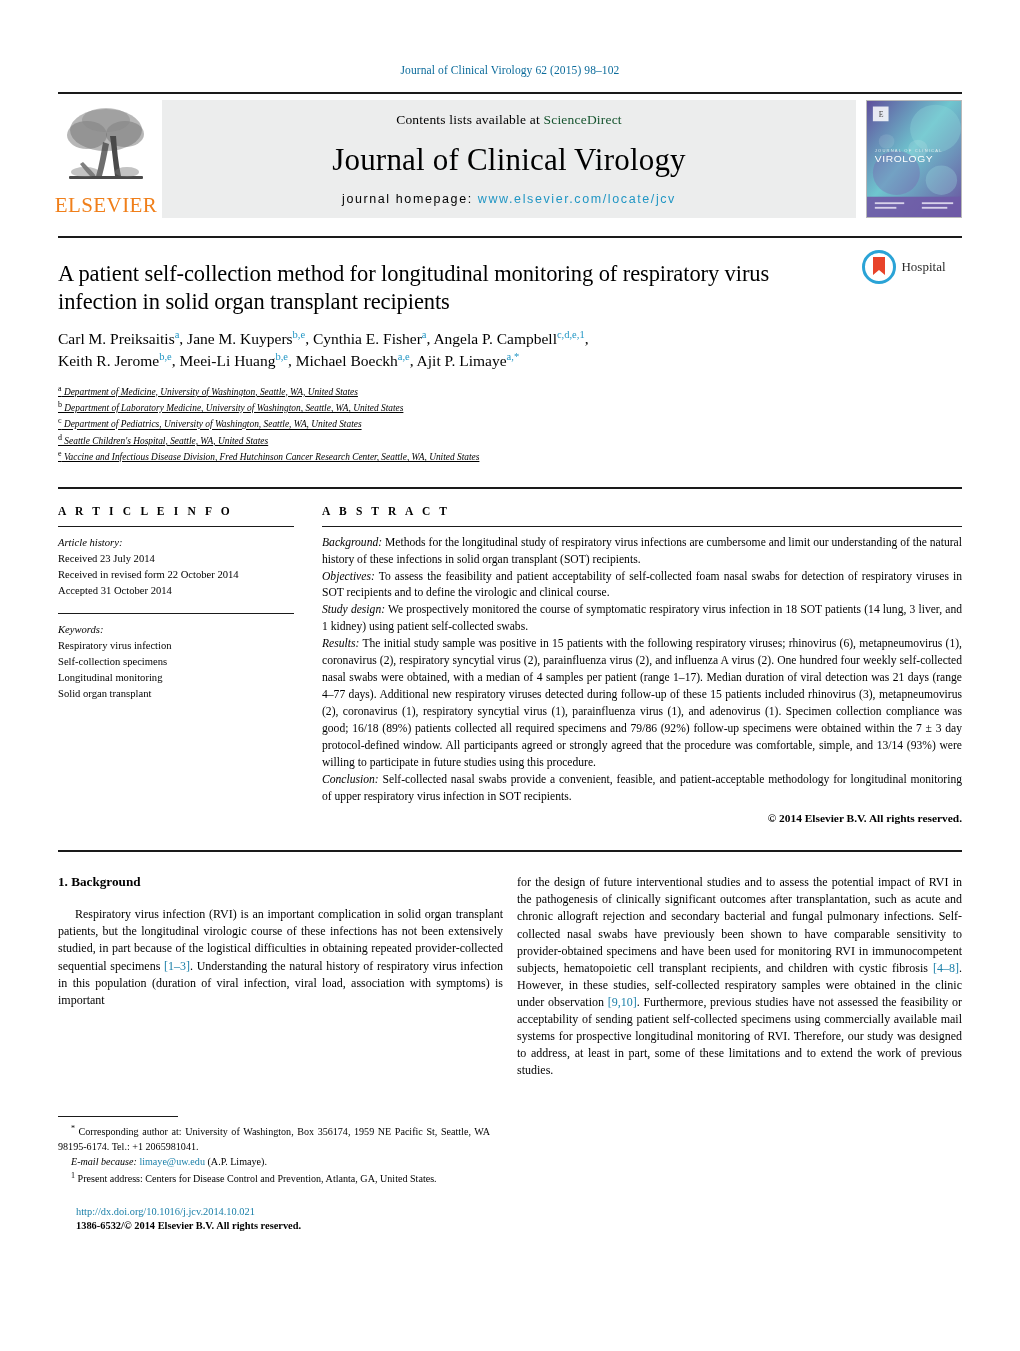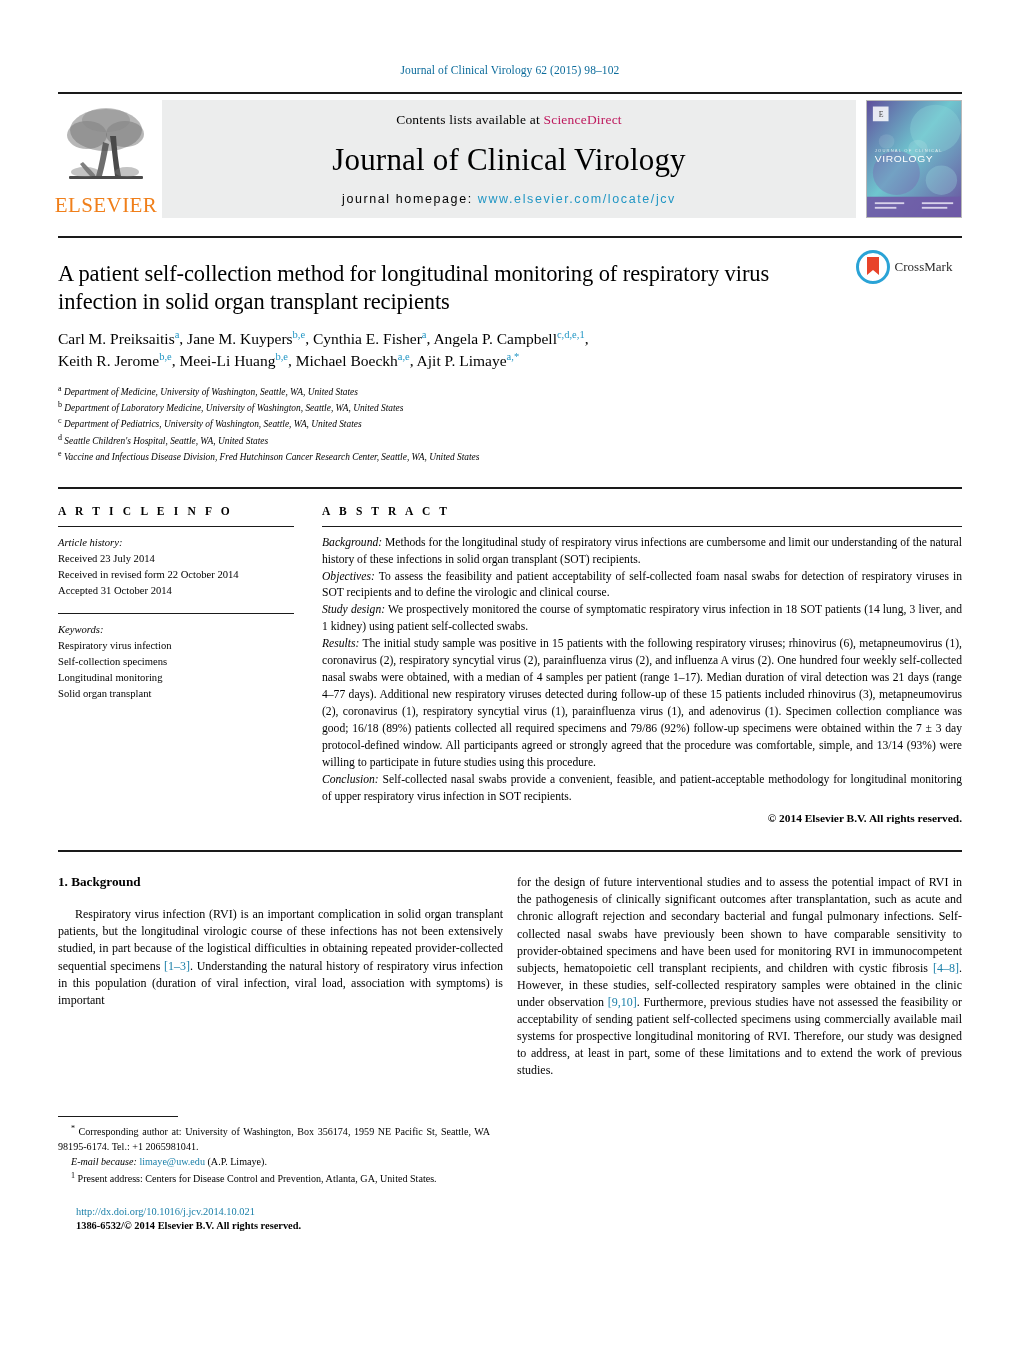--- a/index.html
+++ b/index.html
@@ -60,21 +60,21 @@
     display: flex;
     flex-direction: column;
     align-items: center;
     justify-content: space-between;
     padding: 12px 0 12px 0;
   }
   .contents-line {
     font-size: 13.5px;
     letter-spacing: 0.2px;
   }
-  .contents-line .sd { color: #be185d; }
+  .contents-line .sd { color: #14532d; }
   .journal-title {
     font-size: 31px;
     letter-spacing: 0.2px;
     font-family: "Liberation Serif", serif;
   }
   .homepage-line {
     font-size: 12.5px;
     letter-spacing: 1.6px;
     font-family: "Liberation Sans", sans-serif;
   }
@@ -125,20 +125,21 @@
     line-height: 1.42;
     margin: 0 40px 10px 0;
     font-family: "Liberation Serif", serif;
   }
   .authors sup { color: #2196c4; font-size: 10.5px; }
   .affils {
     font-size: 9.4px;
     font-style: italic;
     line-height: 1.52;
     font-family: "Liberation Serif", serif;
+    text-decoration: underline;
   }
   .affils div sup { font-style: normal; font-size: 8px; }
 
   
   .info-abstract {
     margin: 22px 58px 0 58px;
     border-top: 2px solid #1a1a1a;
     padding-top: 16px;
     display: flex;
     gap: 28px;
@@ -305,21 +306,21 @@
   </div>
 
   <div class="title-area">
 
     <div class="crossmark">
       <div class="crossmark-row">
         <svg width="34" height="34" viewBox="0 0 34 34">
           <circle cx="17" cy="17" r="15.5" fill="#ffffff" stroke="#2aa3d6" stroke-width="3"></circle>
           <path d="M11 7 h12 v18 l-6 -5 l-6 5 Z" fill="#e8432a"></path>
         </svg>
-        <span class="crossmark-label">CrossMark</span>
+        <span class="crossmark-label">Hospital</span>
       </div>
     </div>
 
     <h1 class="paper-title">A patient self-collection method for longitudinal monitoring of respiratory virus infection in solid organ transplant recipients</h1>
 
     <div class="authors">
       <div>Carl M. Preiksaitis<sup>a</sup>, Jane M. Kuypers<sup>b,e</sup>, Cynthia E. Fisher<sup>a</sup>, Angela P. Campbell<sup>c,d,e,1</sup>,</div>
       <div>Keith R. Jerome<sup>b,e</sup>, Meei-Li Huang<sup>b,e</sup>, Michael Boeckh<sup>a,e</sup>, Ajit P. Limaye<sup>a,</sup><sup>*</sup></div>
     </div>
 

